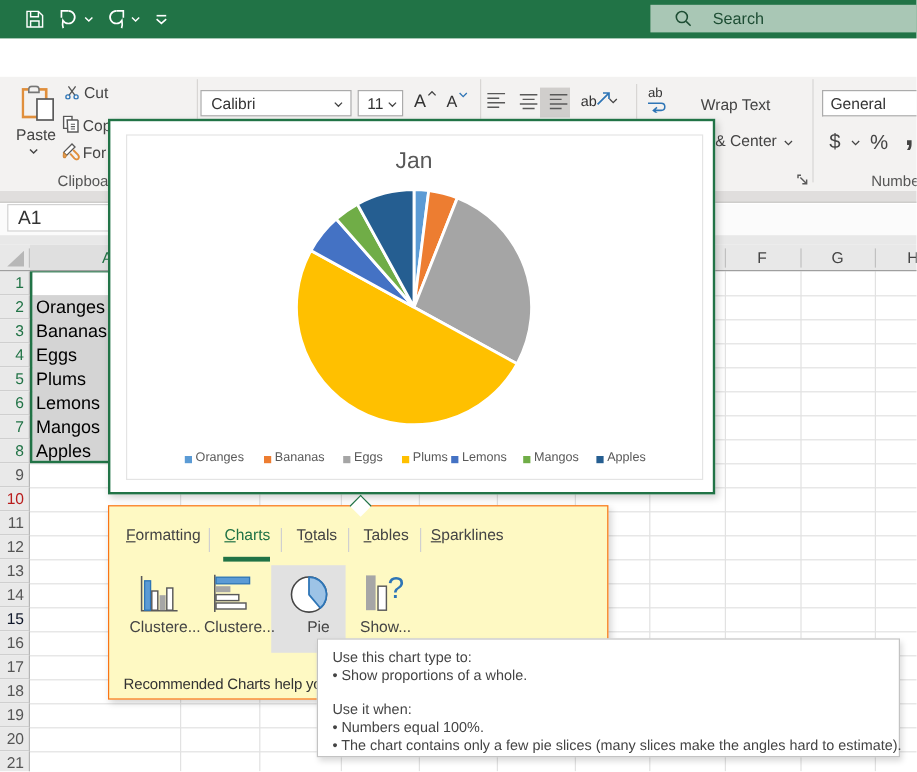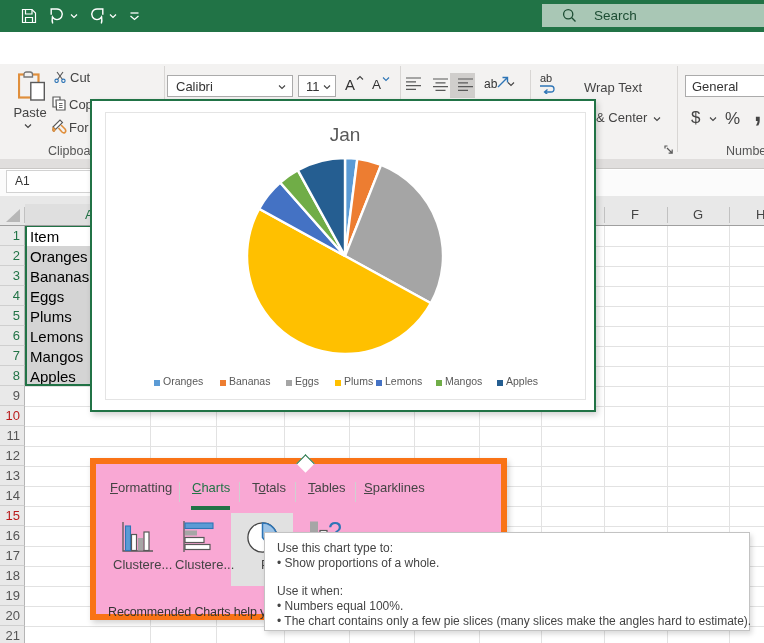--- a/index.html
+++ b/index.html
@@ -15,39 +15,39 @@
 #menubar{position:absolute;left:0;top:32px;width:764px;height:32px;background:#f3f2f1;font-size:13.5px;color:#444;}
 #menubar .mi{position:absolute;top:9px;}
 
 #ribbon{position:absolute;left:0;top:64px;width:764px;height:95px;background:#f3f2f1;font-size:13px;color:#444;}
 .vsep{position:absolute;top:2px;height:86px;width:1px;background:#d8d6d4;}
 .combo{position:absolute;background:#fff;border:1px solid #ababab;font-size:13px;color:#333;}
 .grouplabel{position:absolute;top:80px;font-size:12.5px;color:#555;white-space:nowrap;}
 
 #band1{position:absolute;left:0;top:159px;width:764px;height:10px;background:#e0deddcc;border-bottom:1px solid #c9c7c5;background:#e0dedd;}
 #fxbar{position:absolute;left:0;top:170px;width:764px;height:26px;background:#fbfbfb;}
-#namebox{position:absolute;left:6px;top:0px;width:86px;height:23px;background:#fff;border:1px solid #d2d2d2;font-size:12px;color:#333;padding:3px 0 14px 8px;}
+#namebox{position:absolute;left:6px;top:0px;width:86px;height:23px;background:#fff;border:1px solid #d2d2d2;font-size:16px;color:#333;padding:3px 0 14px 8px;}
 #band2{position:absolute;left:0;top:196px;width:764px;height:8px;background:#e8e8e8;}
 
 #grid{position:absolute;left:0;top:204px;width:764px;height:439px;background:#fff;}
 #colheads{position:absolute;left:0;top:0;width:764px;height:22px;background:#e8e8e8;border-bottom:1px solid #9f9f9f;}
 .colletter{position:absolute;top:3px;font-size:13px;color:#444;}
 .rowhead{position:absolute;left:0;width:25px;height:20px;background:#e9e9e9;border-right:1px solid #b5b5b5;border-bottom:1px solid #cfcfcf;font-size:13px;text-align:right;padding-right:4px;line-height:19px;color:#555;}
 .gl-v{position:absolute;top:22px;width:1px;height:417px;background:#e2e2e2;}
 .gl-h{position:absolute;left:25px;width:739px;height:1px;background:#e2e2e2;}
 .cell{position:absolute;left:27px;width:123px;height:20px;font-size:15px;color:#000;padding:1px 0 0 3px;}
 
 #chartpop{position:absolute;left:90px;top:99px;width:506px;height:313px;background:#fff;border:2px solid #217346;box-shadow:2px 3px 6px rgba(0,0,0,0.18);}
 #chartframe{position:absolute;left:13px;top:11px;width:481px;height:288px;border:1px solid #e4e4e4;}
 #charttitle{position:absolute;left:0;top:23px;width:506px;text-align:center;font-size:19px;color:#595959;}
 #legend{position:absolute;left:0;top:272px;width:506px;height:16px;font-size:10.5px;color:#595959;}
 .lm{position:absolute;top:7px;width:5.5px;height:5.5px;}
 .lt{position:absolute;top:2px;}
 
-#qapop{position:absolute;left:90px;top:421px;width:417px;height:162px;background:#f9a8d4;border:6px solid #f97316;box-shadow:2px 3px 6px rgba(0,0,0,0.18);margin-top:37px;}
+#qapop{position:absolute;left:90px;top:421px;width:417px;height:162px;background:#fef9c3;border:1px solid #f97316;box-shadow:2px 3px 6px rgba(0,0,0,0.18);}
 #qanotch{position:absolute;left:203px;top:-7px;width:13px;height:13px;background:#fff;border-left:1px solid #217346;border-top:1px solid #217346;transform:rotate(45deg);}
 .qtab{position:absolute;top:16px;font-size:13px;color:#444;}
 .qsep{position:absolute;top:18px;width:1px;height:20px;background:#d0d0d0;}
 .qlabel{position:absolute;top:93px;font-size:13px;color:#444;white-space:nowrap;}
 
 #tooltip{position:absolute;left:264px;top:532px;width:486px;height:99px;background:#fff;border:1px solid #c3c3c3;box-shadow:2px 3px 5px rgba(0,0,0,0.15);font-size:12px;color:#444;}
 #tooltip div{position:absolute;left:12px;white-space:nowrap;}
 </style></head>
 <body>
 <div id="app">
@@ -81,21 +81,20 @@
         <div class="gl-h" style="top:302px"></div>
         <div class="gl-h" style="top:322px"></div>
         <div class="gl-h" style="top:342px"></div>
         <div class="gl-h" style="top:362px"></div>
         <div class="gl-h" style="top:382px"></div>
         <div class="gl-h" style="top:402px"></div>
         <div class="gl-h" style="top:422px"></div>
       </div>
 
   <div class="abs" style="left:27px;top:42px;width:123px;height:140px;background:#d4d4d4"></div>
-  <div class="cell" style="top:23px">Item</div>
   <div class="cell" style="top:43px">Oranges</div>
   <div class="cell" style="top:63px">Bananas</div>
   <div class="cell" style="top:83px">Eggs</div>
   <div class="cell" style="top:103px">Plums</div>
   <div class="cell" style="top:123px">Lemons</div>
   <div class="cell" style="top:143px">Mangos</div>
   <div class="cell" style="top:163px">Apples</div>
 
   <div class="abs" style="left:25px;top:21px;width:360px;height:161px;border:2px solid #217346"></div>
 
@@ -107,21 +106,21 @@
         <div class="rowhead" style="top:102px;color:#217346">5</div>
         <div class="rowhead" style="top:122px;color:#217346">6</div>
         <div class="rowhead" style="top:142px;color:#217346">7</div>
         <div class="rowhead" style="top:162px;color:#217346">8</div>
         <div class="rowhead" style="top:182px;color:#555">9</div>
         <div class="rowhead" style="top:202px;color:#b91c1c">10</div>
         <div class="rowhead" style="top:222px;color:#555">11</div>
         <div class="rowhead" style="top:242px;color:#555">12</div>
         <div class="rowhead" style="top:262px;color:#555">13</div>
         <div class="rowhead" style="top:282px;color:#555">14</div>
-        <div class="rowhead" style="top:302px;color:#b91c1c">15</div>
+        <div class="rowhead" style="top:302px;color:#0f172a">15</div>
         <div class="rowhead" style="top:322px;color:#555">16</div>
         <div class="rowhead" style="top:342px;color:#555">17</div>
         <div class="rowhead" style="top:362px;color:#555">18</div>
         <div class="rowhead" style="top:382px;color:#555">19</div>
         <div class="rowhead" style="top:402px;color:#555">20</div>
         <div class="rowhead" style="top:422px;color:#555">21</div>
       </div>
 
   <div id="colheads">
     <svg class="abs" style="left:5px;top:5px" width="16" height="14" viewBox="0 0 16 14">

